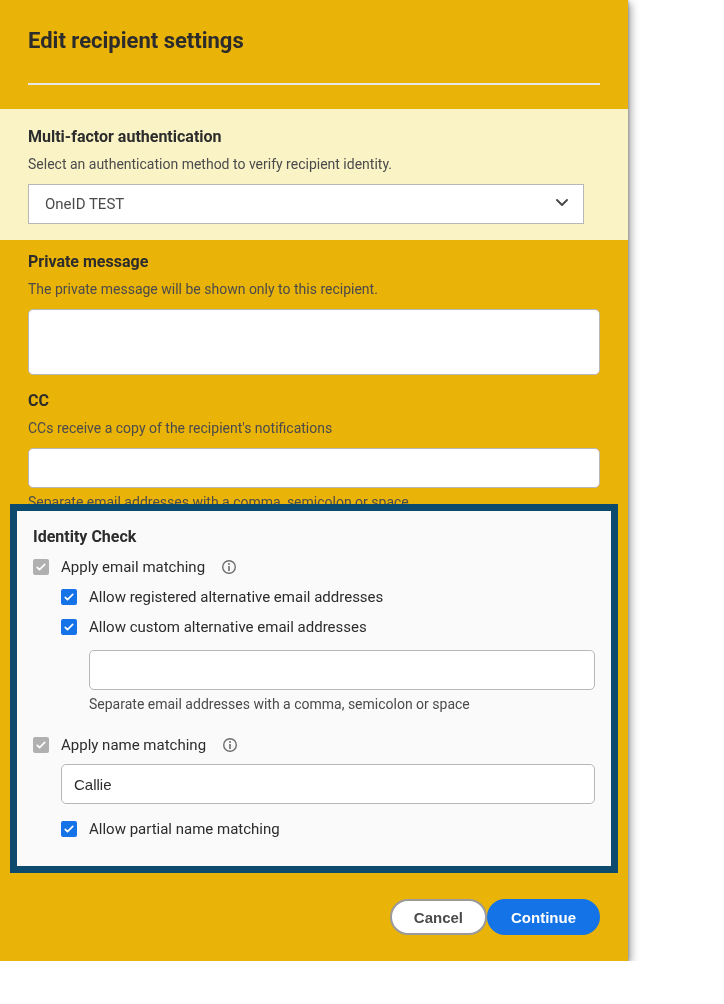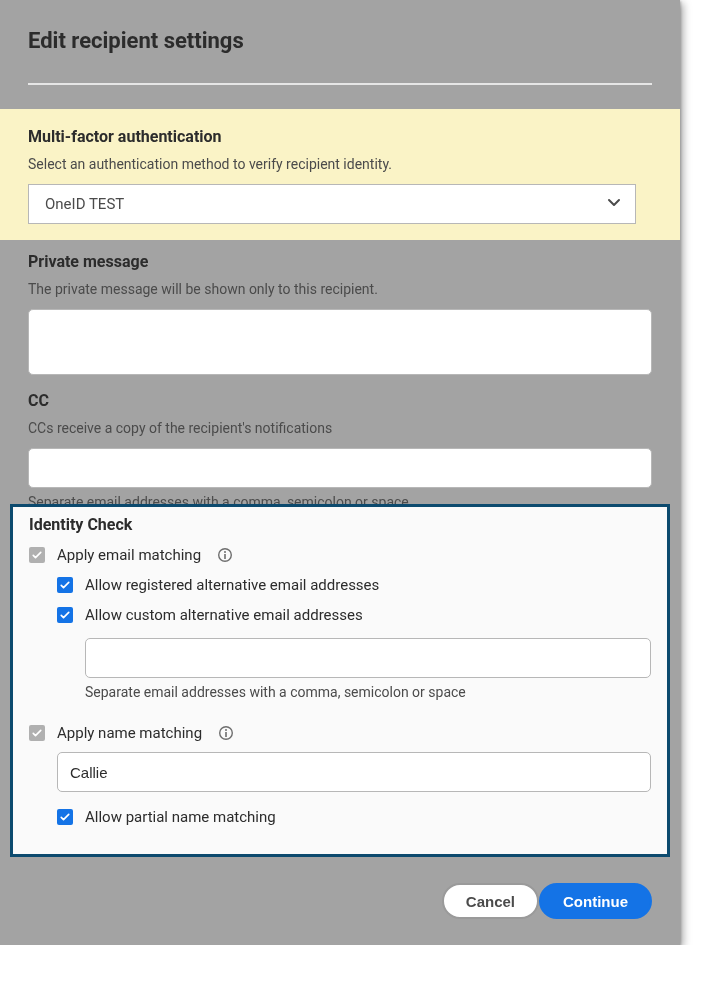--- a/index.html
+++ b/index.html
@@ -3,22 +3,22 @@
 <meta charset="utf-8">
 <style>
   * { box-sizing: border-box; margin: 0; padding: 0; }
   body {
     font-family: -apple-system, BlinkMacSystemFont, "Segoe UI", Roboto, Arial, sans-serif;
     background: #fff;
     width: 724px;
     color: #2c2c2c;
   }
   .panel {
-    width: 680px;
-    background: #a3a3a3;
+    width: 628px;
+    background: #eab308;
     box-shadow: 3px 3px 8px rgba(0,0,0,0.35), 1px 1px 2px rgba(0,0,0,0.2);
     padding-bottom: 18px;
   }
   .header {
     padding: 28px 28px 16px 28px;
   }
   .header h1 {
     font-size: 22px;
     font-weight: 700;
     color: #2c2c2c;
@@ -89,23 +89,23 @@
     padding: 0 12px;
     font-size: 15px;
     color: #2c2c2c;
   }
   .hint {
     font-size: 14px;
     color: #4b4b4b;
     margin-top: 6px;
   }
   .identity-wrap {
-    border: 3px solid #0c4a6e;
+    border: 7px solid #0c4a6e;
     margin: 0 10px 0 10px;
-    padding: 8px 16px 20px 16px;
+    padding: 16px 16px 20px 16px;
     background: #fafafa;
     position: relative;
     top: -6px;
   }
   .check-row {
     display: flex;
     align-items: center;
     gap: 12px;
     margin: 12px 0 8px 0;
   }

